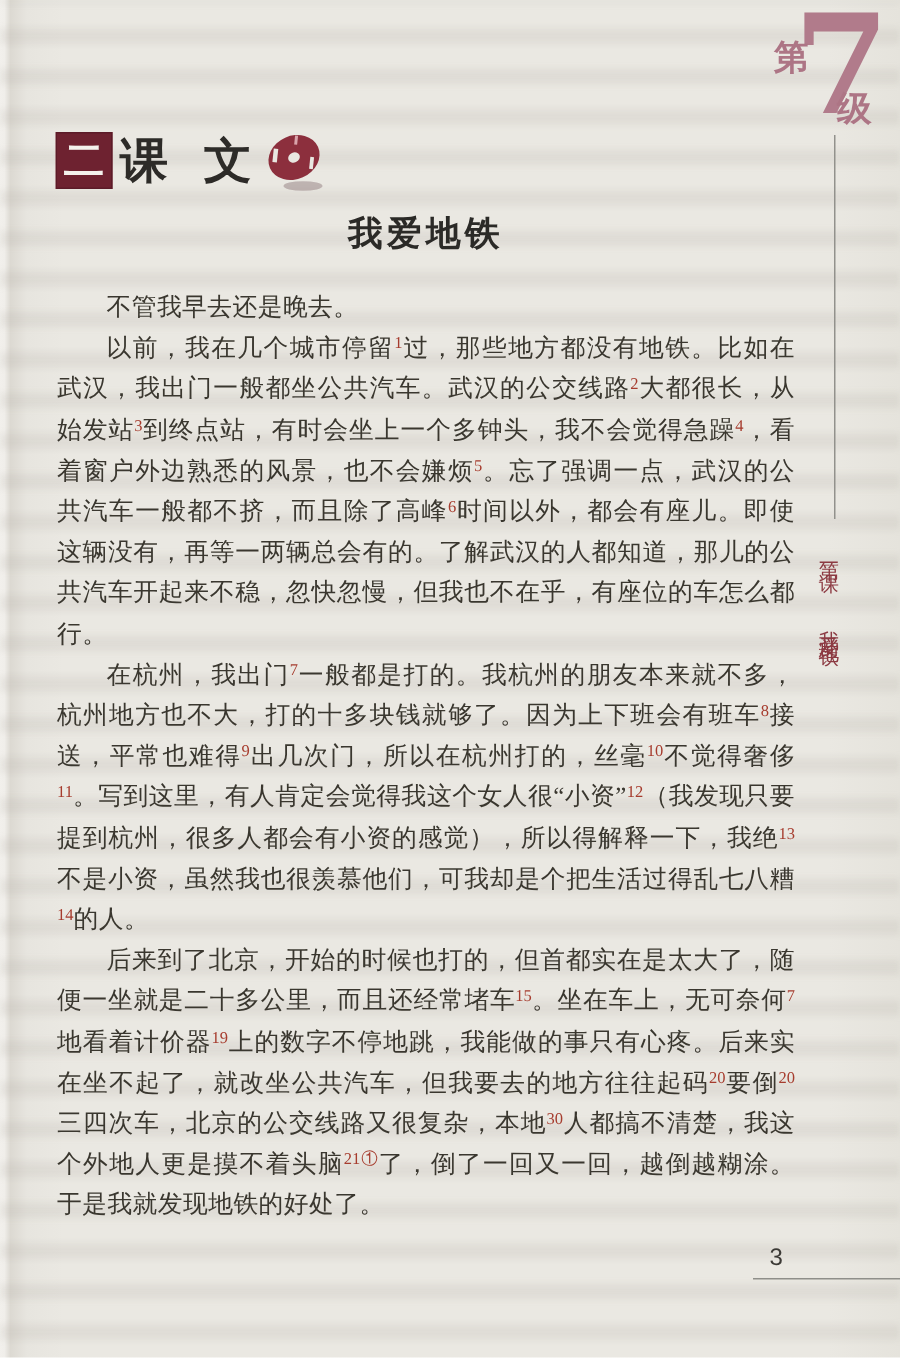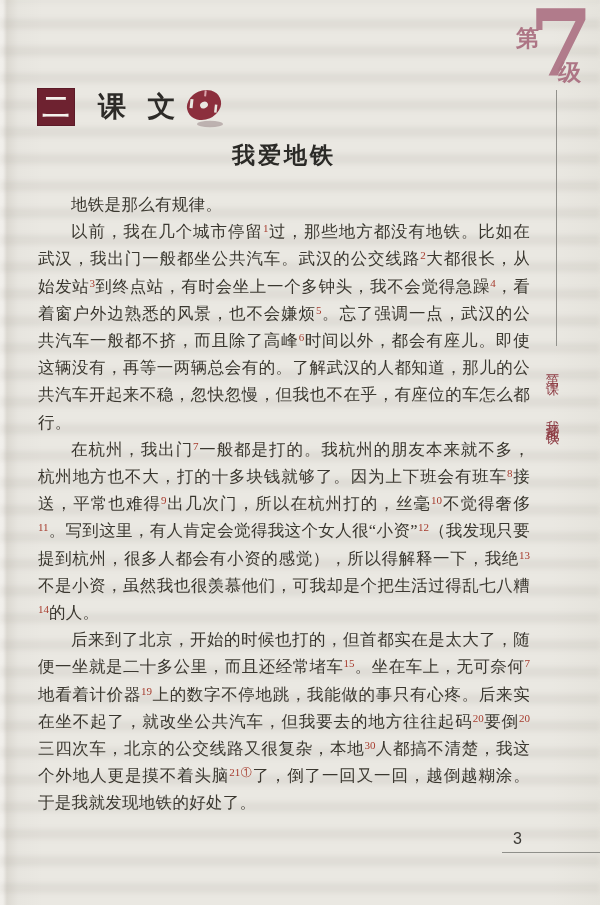--- a/index.html
+++ b/index.html
@@ -26,23 +26,23 @@
     display:flex;align-items:center;
   }
   .sq{
     width:38px;height:38px;background:#6e2230;
     display:flex;align-items:center;justify-content:center;
     color:#f4f1ec;font-weight:bold;font-size:27px;
     font-family:"Liberation Sans","DejaVu Sans",sans-serif;
     box-shadow:0 0 0 1px #5c1b28 inset;
   }
   .header-label{
-    margin-left:23px;
+    margin-left:5px;
     font-family:"Liberation Sans","DejaVu Sans",sans-serif;
-    font-weight:bold;font-size:28px;color:#2d2b28;
+    font-weight:bold;font-size:32px;color:#2d2b28;
     white-space:pre;letter-spacing:2px;line-height:1;
   }
   .cd{margin-left:4px;margin-top:2px;}
   .badge{
     position:absolute;left:516px;top:14px;width:76px;height:78px;
     color:#b17b8b;
   }
   .badge .num{
     position:absolute;left:13px;top:-17px;
     font-family:"DejaVu Serif","Liberation Serif",serif;
@@ -128,21 +128,21 @@
 <div class="rule-v"></div>
 
 <div class="sidebar-label">
   <span class="part1">第一课</span>
   <span class="part2">我爱地铁</span>
 </div>
 
 <div class="content">
   <h1 class="title">我爱地铁</h1>
   <div>
-      <p class="para">地铁是那么有规律。</p>
+      <p class="para">不管我早去还是晚去。</p>
       <p class="para">以前，我在几个城市停留<sup class="fnref">1</sup>过，那些地方都没有地铁。比如在武汉，我出门一般都坐公共汽车。武汉的公交线路<sup class="fnref">2</sup>大都很长，从始发站<sup class="fnref">3</sup>到终点站，有时会坐上一个多钟头，我不会觉得急躁<sup class="fnref">4</sup>，看着窗户外边熟悉的风景，也不会嫌烦<sup class="fnref">5</sup>。忘了强调一点，武汉的公共汽车一般都不挤，而且除了高峰<sup class="fnref">6</sup>时间以外，都会有座儿。即使这辆没有，再等一两辆总会有的。了解武汉的人都知道，那儿的公共汽车开起来不稳，忽快忽慢，但我也不在乎，有座位的车怎么都行。</p>
       <p class="para">在杭州，我出门<sup class="fnref">7</sup>一般都是打的。我杭州的朋友本来就不多，杭州地方也不大，打的十多块钱就够了。因为上下班会有班车<sup class="fnref">8</sup>接送，平常也难得<sup class="fnref">9</sup>出几次门，所以在杭州打的，丝毫<sup class="fnref">10</sup>不觉得奢侈<sup class="fnref">11</sup>。写到这里，有人肯定会觉得我这个女人很“小资”<sup class="fnref">12</sup>（我发现只要提到杭州，很多人都会有小资的感觉），所以得解释一下，我绝<sup class="fnref">13</sup>不是小资，虽然我也很羡慕他们，可我却是个把生活过得乱七八糟<sup class="fnref">14</sup>的人。</p>
       <p class="para">后来到了北京，开始的时候也打的，但首都实在是太大了，随便一坐就是二十多公里，而且还经常堵车<sup class="fnref">15</sup>。坐在车上，无可奈何<sup class="fnref">7</sup>地看着计价器<sup class="fnref">19</sup>上的数字不停地跳，我能做的事只有心疼。后来实在坐不起了，就改坐公共汽车，但我要去的地方往往起码<sup class="fnref">20</sup>要倒<sup class="fnref">20</sup>三四次车，北京的公交线路又很复杂，本地<sup class="fnref">30</sup>人都搞不清楚，我这个外地人更是摸不着头脑<sup class="fnref">21①</sup>了，倒了一回又一回，越倒越糊涂。于是我就发现地铁的好处了。</p>
     </div>
 </div>
 
 <div class="page-num">3</div>
 <div class="rule-h"></div>
 
 </body></html>

